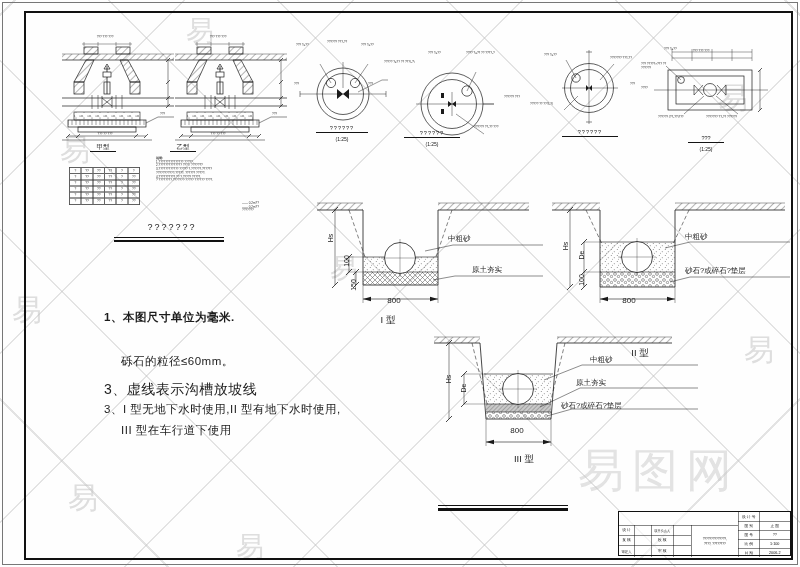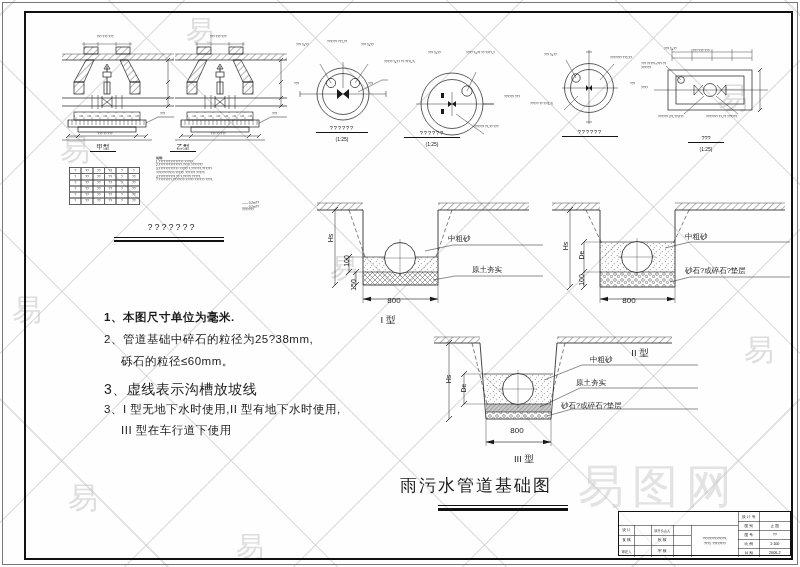--- a/index.html
+++ b/index.html
@@ -28,21 +28,21 @@
 <div id="page">
 
   <div class="wm" style="left:60px;top:130px;font-size:30px;">易</div>
   <div class="wm" style="left:12px;top:290px;font-size:30px;">易</div>
   <div class="wm" style="left:68px;top:478px;font-size:30px;">易</div>
   <div class="wm" style="left:186px;top:12px;font-size:28px;">易</div>
   <div class="wm" style="left:718px;top:78px;font-size:30px;">易</div>
   <div class="wm" style="left:744px;top:330px;font-size:30px;">易</div>
   <div class="wm" style="left:236px;top:528px;font-size:28px;">易</div>
   <div class="wm" style="left:330px;top:250px;font-size:28px;">易</div>
-  <div class="wm" style="left:578px;top:456px;font-size:46px;letter-spacing:8px;color:rgba(200,200,200,.5);">易图网</div>
+  <div class="wm" style="left:578px;top:440px;font-size:46px;letter-spacing:8px;color:rgba(200,200,200,.5);">易图网</div>
 
   <div style="position:absolute;left:2px;top:2px;width:794px;height:561px;border:1px solid #777;"></div>
   <div style="position:absolute;left:24px;top:11px;width:765px;height:545px;border:2px solid #111;"></div>
 
   <svg width="0" height="0">
     <defs>
       <pattern id="ph" width="5" height="5" patternUnits="userSpaceOnUse" patternTransform="rotate(45)">
         <line x1="0" y1="0" x2="0" y2="5" stroke="#444" stroke-width="0.8"></line>
       </pattern>
       <pattern id="pdense" width="3" height="3" patternUnits="userSpaceOnUse" patternTransform="rotate(45)">
@@ -379,27 +379,25 @@
   </svg>
   <span class="t vlab" style="left:438px;top:375px;">Hs</span>
   <span class="t vlab" style="left:453px;top:384px;">De</span>
   <span class="t" style="left:501px;top:426px;width:32px;text-align:center;font-size:8px;">800</span>
   <span class="t" style="left:590px;top:356px;font-size:7.5px;">中粗砂</span>
   <span class="t" style="left:576px;top:379px;font-size:7.5px;">原土夯实</span>
   <span class="t" style="left:561px;top:402px;font-size:7.5px;">砂石?或碎石?垫层</span>
   <span class="t" style="left:486px;top:454px;width:76px;text-align:center;font-size:9.5px;">III  型</span>
 
   <span class="t" style="left:104px;top:311px;font-size:11.5px;letter-spacing:.5px;font-weight:bold;">1、本图尺寸单位为毫米.</span>
-  <span class="t" style="left:104px;top:333px;font-size:11.5px;letter-spacing:.5px;">2、管道基础中碎石的粒径为25?38mm,</span>
   <span class="t" style="left:121px;top:355px;font-size:11.5px;letter-spacing:.5px;">砾石的粒径≤60mm。</span>
   <span class="t" style="left:104px;top:381px;font-size:14px;letter-spacing:.5px;">3、虚线表示沟槽放坡线</span>
   <span class="t" style="left:104px;top:403px;font-size:11.5px;letter-spacing:.5px;">3、I 型无地下水时使用,II 型有地下水时使用,</span>
   <span class="t" style="left:121px;top:424px;font-size:11.5px;letter-spacing:.5px;">III 型在车行道下使用</span>
 
-  <span class="t" style="left:400px;top:476px;font-size:17px;letter-spacing:2px;">雨污水管道基础图</span>
   <div style="position:absolute;left:438px;top:505px;width:130px;height:0;border-top:1.4px solid #111;"></div>
   <div style="position:absolute;left:438px;top:508px;width:130px;height:0;border-top:3.4px solid #111;"></div>
 
   <div style="position:absolute;left:618px;top:511px;width:346px;height:90px;transform:scale(.5);transform-origin:0 0;border:2px solid #111;box-sizing:border-box;background:rgba(255,255,255,.6);">
 
     <div class="tb-cell" style="left:238px;top:0;width:42px;height:18px;border-top:none;">设 计 号</div>
     <div class="tb-cell" style="left:280px;top:0;width:62px;height:18px;border-top:none;"></div>
     <div class="tb-cell" style="left:238px;top:18px;width:42px;height:18px;">图 别</div>
     <div class="tb-cell" style="left:280px;top:18px;width:62px;height:18px;">正 图</div>
     <div class="tb-cell" style="left:238px;top:36px;width:42px;height:18px;">图 号</div>

